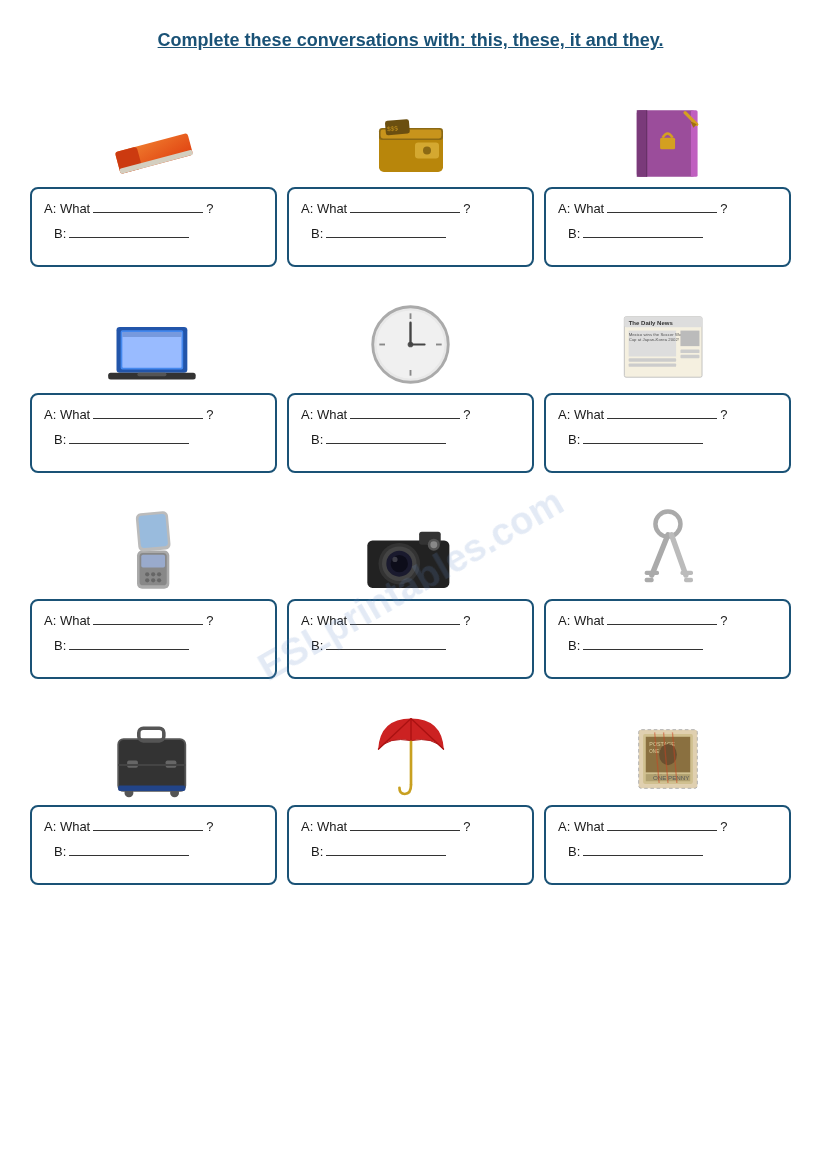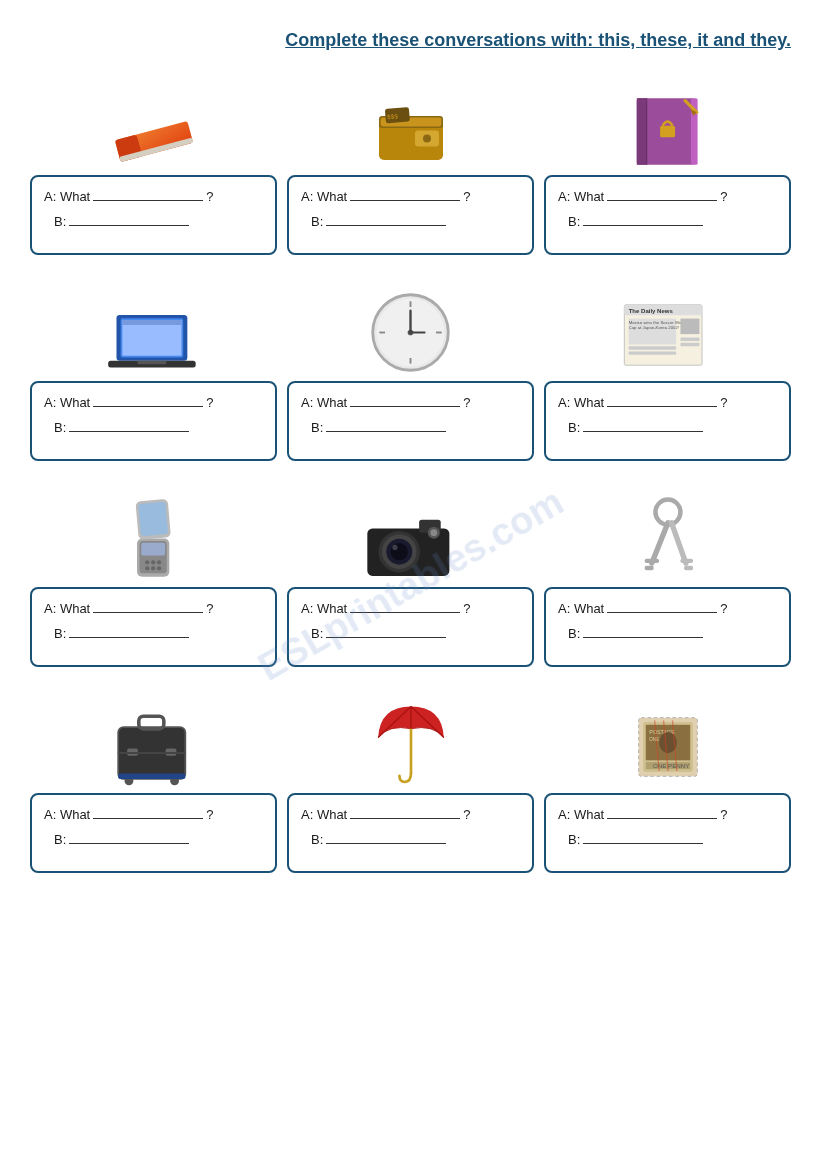--- a/index.html
+++ b/index.html
@@ -4,26 +4,26 @@
   <style>
     * { box-sizing: border-box; margin: 0; padding: 0; }
     body {
       background: #fff;
       font-family: Arial, sans-serif;
       width: 821px;
       min-height: 1169px;
       padding: 20px 30px;
     }
     h1 {
-      text-align: right;
+      text-align: center;
       font-size: 18px;
       font-weight: bold;
       text-decoration: underline;
       color: #1a5276;
-      margin-bottom: 8px;
+      margin-bottom: 20px;
       margin-top: 10px;
     }
     .grid {
       display: grid;
       grid-template-columns: 1fr 1fr 1fr;
       gap: 10px 10px;
     }
     .cell {
       display: flex;
       flex-direction: column;

